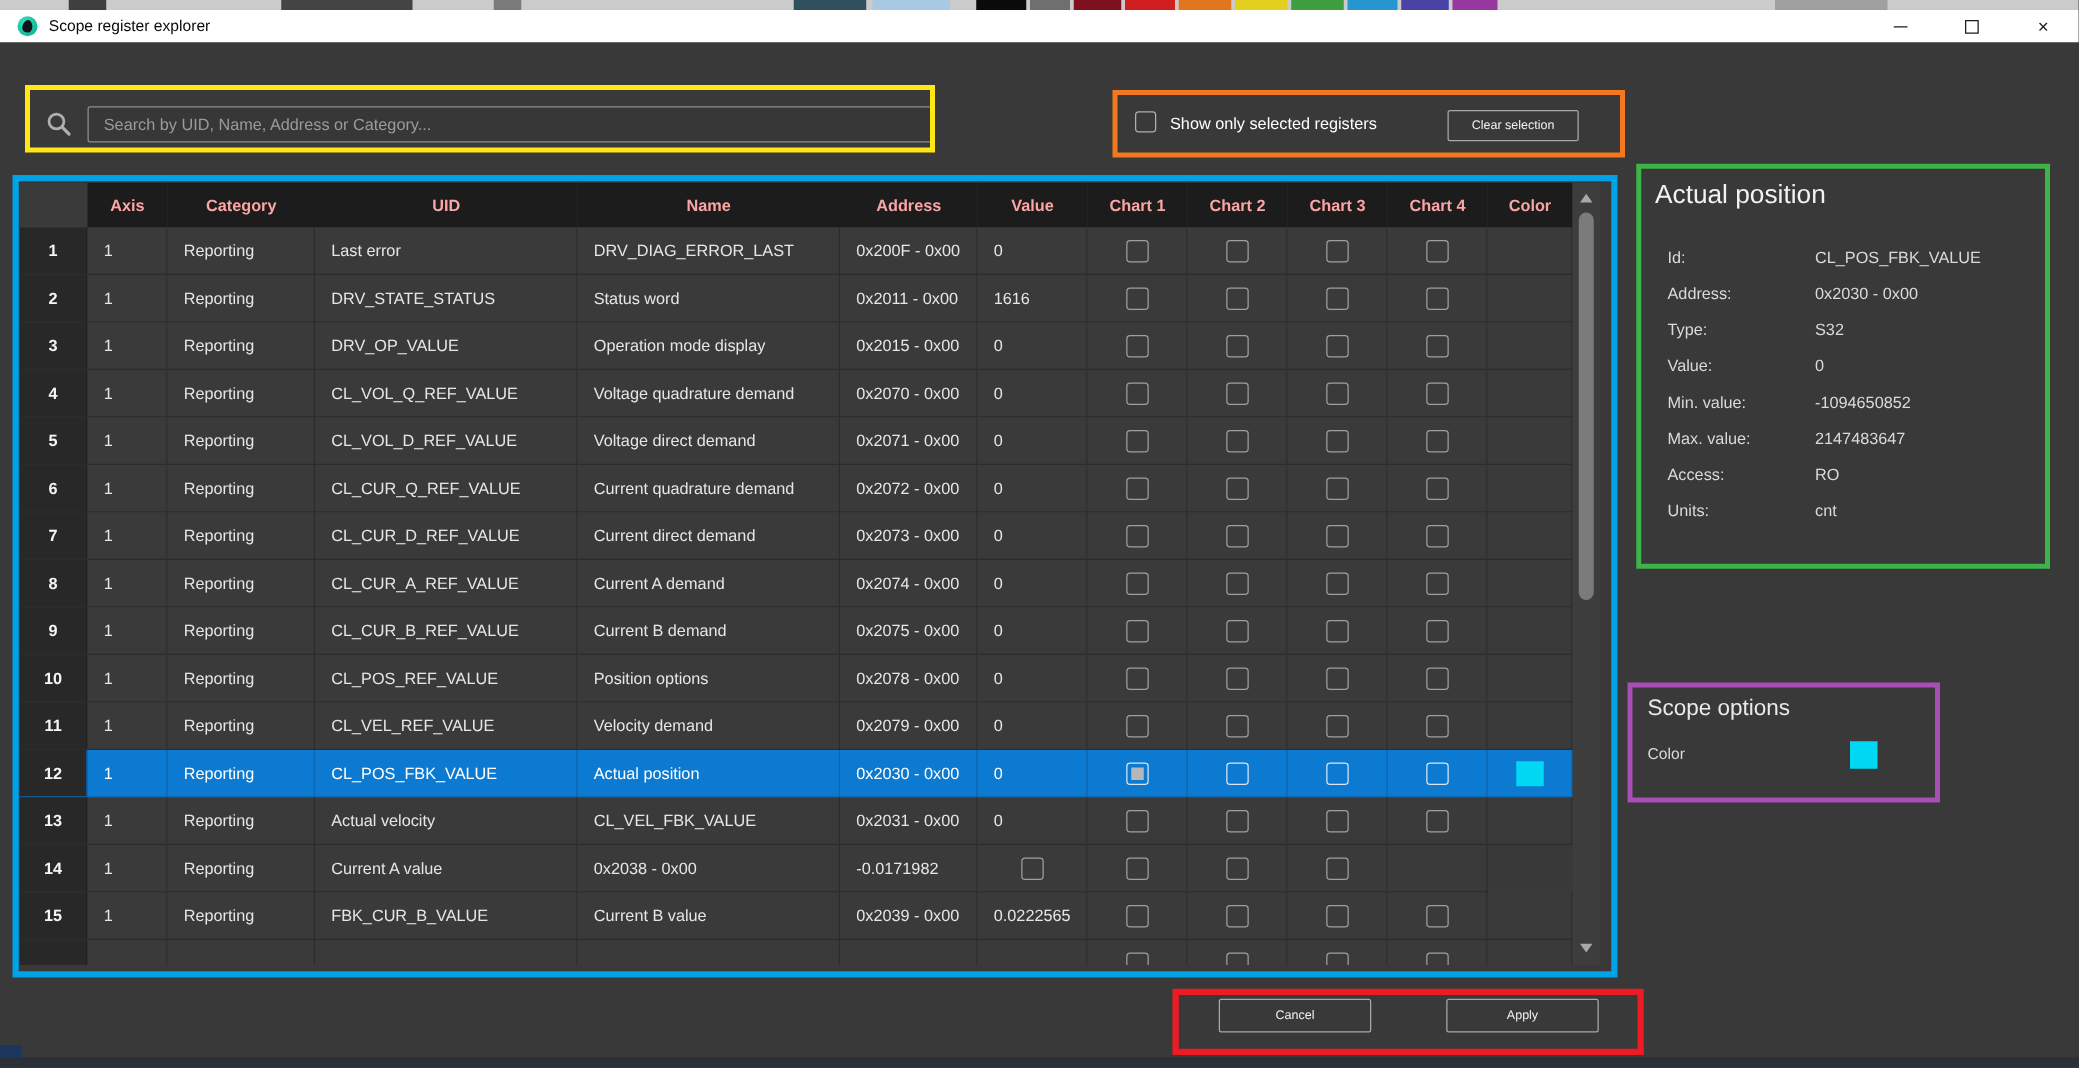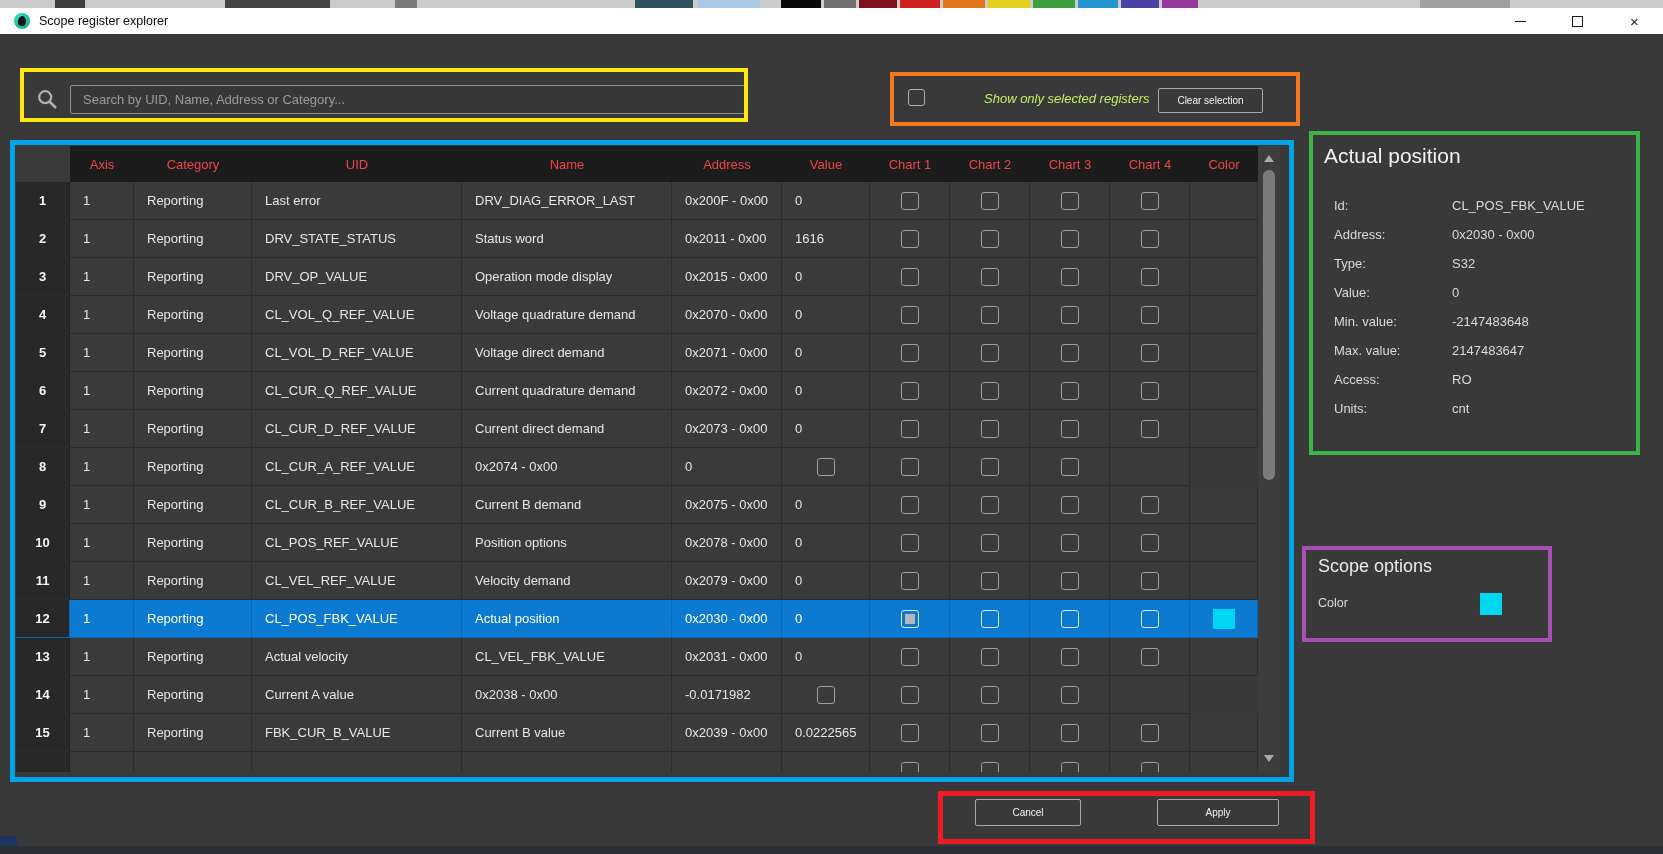--- a/index.html
+++ b/index.html
@@ -29,30 +29,30 @@
   .ann{position:absolute;background:transparent;pointer-events:none;z-index:60;box-sizing:border-box;border-style:solid;}
   
   .search-icon{position:absolute;left:36px;top:54px;width:22px;height:22px;}
   .search-input{position:absolute;left:70px;top:51px;width:652px;height:27px;background:#373737;
     border:1px solid #8f8f8f;border-radius:2px;color:#e8e8e8;font-size:13px;padding:0 12px;outline:none;
     font-family:"Liberation Sans",sans-serif;}
   .search-input::placeholder{color:#9b9b9b;}
   
   .chk{box-sizing:border-box;width:17px;height:17px;border:1px solid #b0b0b0;border-radius:3px;background:transparent;}
   .filter-chk{position:absolute;left:908px;top:55px;}
-  .filter-label{position:absolute;left:984px;top:57px;font-size:13px;color:#bef264;font-style:italic;}
+  .filter-label{position:absolute;left:936px;top:57px;font-size:13px;color:#ffffff;}
   .btn{box-sizing:border-box;background:#393939;border:1px solid #a8a8a8;border-radius:2px;color:#f2f2f2;
     font-size:10px;display:flex;align-items:center;justify-content:center;cursor:default;}
   .clear-btn{position:absolute;left:1158px;top:54px;width:105px;height:25px;}
   
   .tbl{position:absolute;left:16px;top:112px;width:1264px;height:626px;overflow:hidden;display:flex;}
   .tbl-main{width:1242px;}
   .grid{display:grid;grid-template-columns:54px 64px 118px 210px 210px 110px 88px 80px 80px 80px 80px 68px;}
   .hrow{height:36px;}
-  .hcell{background:#1c1c1c;color:#ef4444;font-weight:400;font-size:13px;display:flex;align-items:center;justify-content:center;}
+  .hcell{background:#1c1c1c;color:#fca5a5;font-weight:700;font-size:13px;display:flex;align-items:center;justify-content:center;}
   .hcell.corner{background:#3a3a3a;}
   .trow{height:38px;}
   .cell{box-sizing:border-box;background:#3a3a3a;border-right:1px solid #2c2c2c;border-bottom:1px solid #2c2c2c;
     color:#e6e6e6;font-size:13px;display:flex;align-items:center;overflow:hidden;white-space:nowrap;}
   .cell.txt{padding-left:13px;}
   .cell.rn{background:#282828;color:#f5f5f5;font-weight:700;justify-content:center;border-right:1px solid #202020;}
   .cell.center{justify-content:center;}
   .trow.selected .cell{background:#0d7ad1;color:#ffffff;border-right-color:#0a66b0;border-bottom-color:#0a66b0;}
   .trow.selected .cell.rn{background:#282828;color:#f5f5f5;}
   .cb{position:relative;box-sizing:border-box;width:18px;height:18px;border:1px solid #9f9f9f;border-radius:3px;}
@@ -69,21 +69,21 @@
   .details-title{position:absolute;left:1324px;top:110px;font-size:21px;color:#f2f2f2;}
   .details-fields{position:absolute;left:1334px;top:164px;}
   .field{display:flex;height:29px;}
   .field .lbl{width:118px;color:#dadada;font-size:13px;}
   .field .val{color:#dadada;font-size:13px;}
   
   .scope-title{position:absolute;left:1318px;top:522px;font-size:18px;color:#eaeaea;}
   .scope-color-label{position:absolute;left:1318px;top:562px;font-size:12.5px;color:#dadada;}
   .scope-swatch{position:absolute;left:1480px;top:559px;width:22px;height:22px;}
   
-  .cancel-btn{position:absolute;left:975px;top:765px;width:106px;height:27px;}
+  .cancel-btn{position:absolute;left:975px;top:765px;width:122px;height:27px;}
   .apply-btn{position:absolute;left:1157px;top:765px;width:122px;height:27px;}
   
   .bottom-strip{position:absolute;left:0;top:812px;width:1663px;height:8px;background:#2b2f38;}
   .corner-square{position:absolute;left:0;top:802px;width:17px;height:18px;background:#1d3660;}
 </style>
 </head>
 <body>
 
 <div class="top-strip">
     <span class="seg" style="left: 55px; width: 30px; background: rgb(63, 63, 63);"></span>
@@ -301,20 +301,21 @@
             <div class="cell center">
               <span class="cb"></span>
             </div>
             <div class="cell center"></div>
           </div>
           <div class="grid trow">
             <div class="cell rn">8</div>
             <div class="cell txt">1</div>
             <div class="cell txt">Reporting</div>
             <div class="cell txt">CL_CUR_A_REF_VALUE</div>
+            <div class="cell txt">Current A demand</div>
             <div class="cell txt">0x2074 - 0x00</div>
             <div class="cell txt">0</div>
             <div class="cell center">
               <span class="cb"></span>
             </div>
             <div class="cell center">
               <span class="cb"></span>
             </div>
             <div class="cell center">
               <span class="cb"></span>
@@ -527,21 +528,21 @@
       <div class="field">
         <span class="lbl">Type:</span>
         <span class="val">S32</span>
       </div>
       <div class="field">
         <span class="lbl">Value:</span>
         <span class="val">0</span>
       </div>
       <div class="field">
         <span class="lbl">Min. value:</span>
-        <span class="val">-2147483648</span>
+        <span class="val">-1094650852</span>
       </div>
       <div class="field">
         <span class="lbl">Max. value:</span>
         <span class="val">2147483647</span>
       </div>
       <div class="field">
         <span class="lbl">Access:</span>
         <span class="val">RO</span>
       </div>
       <div class="field">

